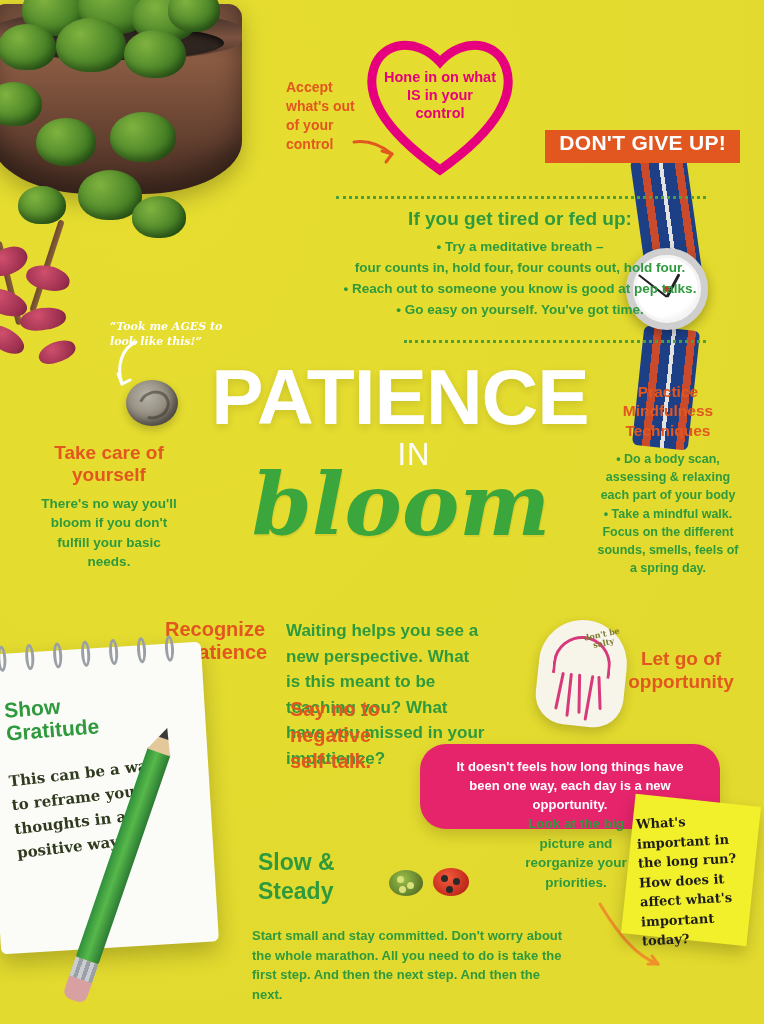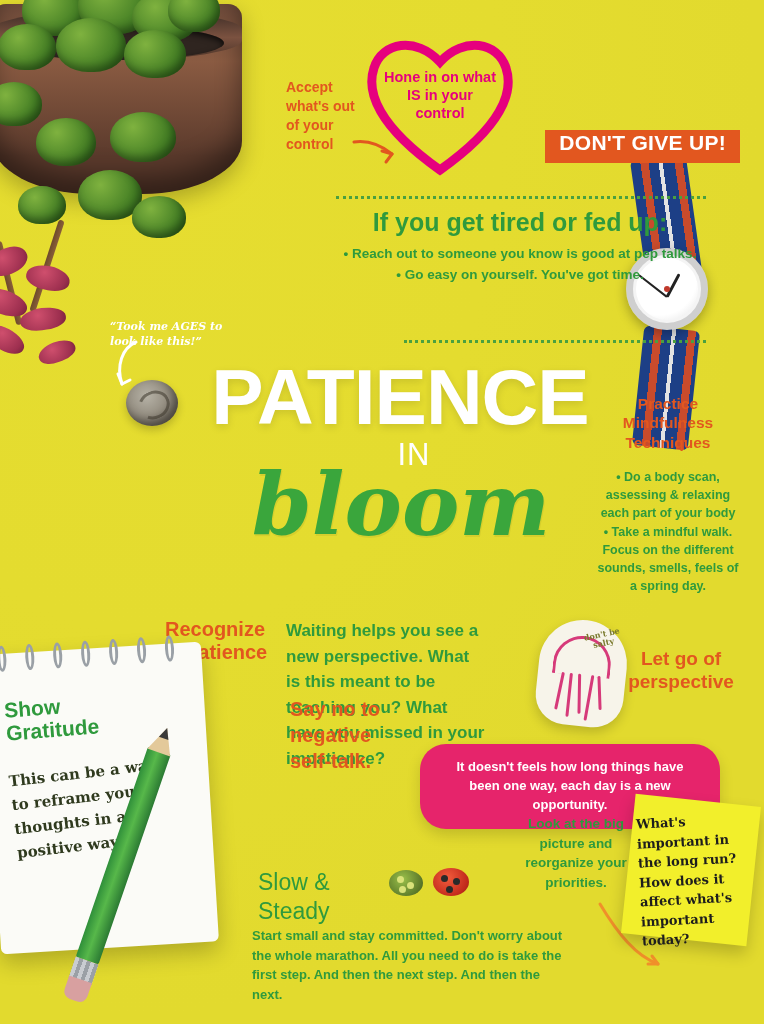--- a/index.html
+++ b/index.html
@@ -96,21 +96,21 @@
   .arrow-accept { left: 352px; top: 138px; }
 
   .dont-give-up {
     right: 24px; top: 130px;
     background: #e2571f; color: #ffffff; font-weight: bold;
     font-size: 21px; letter-spacing: .3px;
     padding: 1px 14px 8px;
   }
 
   .tired-block { left: 310px; top: 208px; width: 420px; text-align: center; }
-  .tired-title { font-size: 25px; color: #2f9a3d; font-weight: bold; margin-bottom: 7px; }
+  .tired-title { font-size: 19px; color: #2f9a3d; font-weight: bold; margin-bottom: 7px; }
   .tired-line { font-size: 13.5px; color: #2f9a3d; font-weight: bold; line-height: 1.55; }
 
   .rule-top { left: 336px; top: 196px; width: 370px; }
   .rule-bot { left: 404px; top: 340px; width: 302px; }
 
   
   .title-patience {
     left: 210px; top: 362px; width: 380px;
     color: #ffffff; font-weight: bold; font-size: 77px; letter-spacing: -1px;
     font-family: "Liberation Sans", sans-serif;
@@ -150,21 +150,21 @@
   }
   .arrow-shell { left: 110px; top: 340px; }
 
   
   .takecare { left: 34px; top: 442px; width: 150px; text-align: center; }
   .takecare h3 { margin: 0; font-size: 19px; color: #e2571f; font-weight: bold; line-height: 1.15; }
   .takecare p { margin: 8px 0 0; font-size: 13.5px; color: #2f9a3d; font-weight: bold; line-height: 1.45; }
 
   
   .mindful { right: 22px; top: 378px; width: 148px; text-align: center; }
-  .mindful h3 { margin: 16px; font-size: 15.5px; color: #e2571f; font-weight: bold; line-height: 1.25; text-align: center; }
+  .mindful h3 { margin: 4px; font-size: 15.5px; color: #e2571f; font-weight: bold; line-height: 1.25; text-align: center; }
   .mindful p { margin: 10px 0 0; font-size: 12.5px; color: #2f9a3d; font-weight: bold; line-height: 1.45; }
 
   
   .notepad {
     left: -8px; top: 648px; width: 218px; height: 300px;
     background: #fbfbf7;
     border-radius: 6px;
     box-shadow: 0 10px 22px rgba(0,0,0,.22);
     transform: rotate(-3.5deg);
   }
@@ -254,22 +254,22 @@
   .recognize { left: 140px; top: 618px; width: 150px; text-align:center;
     color:#e2571f; font-weight:bold; font-size:20px; line-height:1.15; }
   .waiting { left: 286px; top: 618px; width: 200px;
     color:#2f9a3d; font-weight:bold; font-size:17px; line-height:1.5; }
   .letgo { right: 18px; top: 648px; width: 130px; text-align:center;
     color:#e2571f; font-weight:bold; font-size:19px; line-height:1.2; }
   .sayno { left: 290px; top: 696px; width: 118px;
     color:#e2571f; font-weight:bold; font-size:20px; line-height:1.3; }
   .bigpicture { left: 508px; top: 814px; width: 136px; text-align:center;
     color:#2f9a3d; font-weight:bold; font-size:13.5px; line-height:1.45; }
-  .slow { left: 258px; top: 868px; width: 130px;
-    color:#2f9a3d; font-weight:normal; font-size: 23px; line-height:1.25; }
+  .slow { left: 258px; top: 848px; width: 130px;
+    color:#2f9a3d; font-weight:bold; font-size: 23px; line-height:1.25; }
   .startsmall { left: 252px; top: 926px; width: 320px;
     color:#2f9a3d; font-weight:bold; font-size: 13px; line-height:1.5; }
 
   .arrow { position: absolute; }
 </style>
 </head>
 <body>
 
 <div class="poster">
 
@@ -327,35 +327,41 @@
     <path d="M40 16 L 30 13 M40 16 L 34 24" fill="none" stroke="#e2571f" stroke-width="3" stroke-linecap="round"></path>
   </svg>
 
   <div class="abs dont-give-up">DON'T GIVE UP!</div>
 
   <div class="abs dash-rule rule-top"></div>
   <div class="abs dash-rule rule-bot"></div>
 
   <div class="abs tired-block">
     <div class="tired-title">If you get tired or fed up:</div>
+    <div class="tired-line">• Try a meditative breath –</div>
+    <div class="tired-line">four counts in, hold four, four counts out, hold four.</div>
     <div class="tired-line">• Reach out to someone you know is good at pep talks.</div>
     <div class="tired-line">• Go easy on yourself.  You've got time.</div>
   </div>
 
   <div class="abs shell-note">“Took me AGES to look like this!”</div>
   <svg class="arrow abs arrow-shell" width="50" height="58" viewBox="0 0 50 58">
     <path d="M26 2 C 12 8, 6 26, 12 44" fill="none" stroke="#ffffff" stroke-width="3" stroke-linecap="round"></path>
     <path d="M12 44 L 8 34 M12 44 L 20 40" fill="none" stroke="#ffffff" stroke-width="3" stroke-linecap="round"></path>
   </svg>
   <div class="abs shell"></div>
 
   <div class="abs title-patience">PATIENCE</div>
   <div class="abs title-in">IN</div>
   <div class="abs title-bloom">bloom</div>
 
+  <div class="abs takecare">
+    <h3>Take care of yourself</h3>
+    <p>There's no way you'll bloom if you don't fulfill your basic needs.</p>
+  </div>
 
   <div class="abs mindful">
     <h3>Practice Mindfulness Techniques</h3>
     <p style="white-space:pre-line">• Do a body scan, assessing &amp; relaxing each part of your body
 • Take a mindful walk. Focus on the different sounds, smells, feels of a spring day.</p>
   </div>
 
   <div class="abs recognize">Recognize impatience</div>
   <div class="abs waiting">Waiting helps you see a new perspective. What is this meant to be teaching you? What have you missed in your impatience?</div>
   <svg class="arrow abs" style="left:104px; top:690px;" width="64" height="48" viewBox="0 0 64 48">
@@ -366,21 +372,21 @@
   <div class="abs jelly">
     <div class="jelly-dome"></div>
     <div class="jelly-tent" style="left:22px; top:54px; height:38px; transform:rotate(6deg);"></div>
     <div class="jelly-tent" style="left:32px; top:54px; height:44px;"></div>
     <div class="jelly-tent" style="left:42px; top:54px; height:40px; transform:rotate(-5deg);"></div>
     <div class="jelly-tent" style="left:52px; top:54px; height:46px; transform:rotate(4deg);"></div>
     <div class="jelly-tent" style="left:62px; top:54px; height:34px; transform:rotate(-8deg);"></div>
     <div class="jelly-word">don't be salty</div>
   </div>
 
-  <div class="abs letgo">Let go of perspective</div>
+  <div class="abs letgo">Let go of opportunity</div>
 
   <div class="abs notepad">
     <div class="spiral-bar">
       <div class="ring" style="left:14px;"></div>
       <div class="ring" style="left:42px;"></div>
       <div class="ring" style="left:70px;"></div>
       <div class="ring" style="left:98px;"></div>
       <div class="ring" style="left:126px;"></div>
       <div class="ring" style="left:154px;"></div>
       <div class="ring" style="left:182px;"></div>

